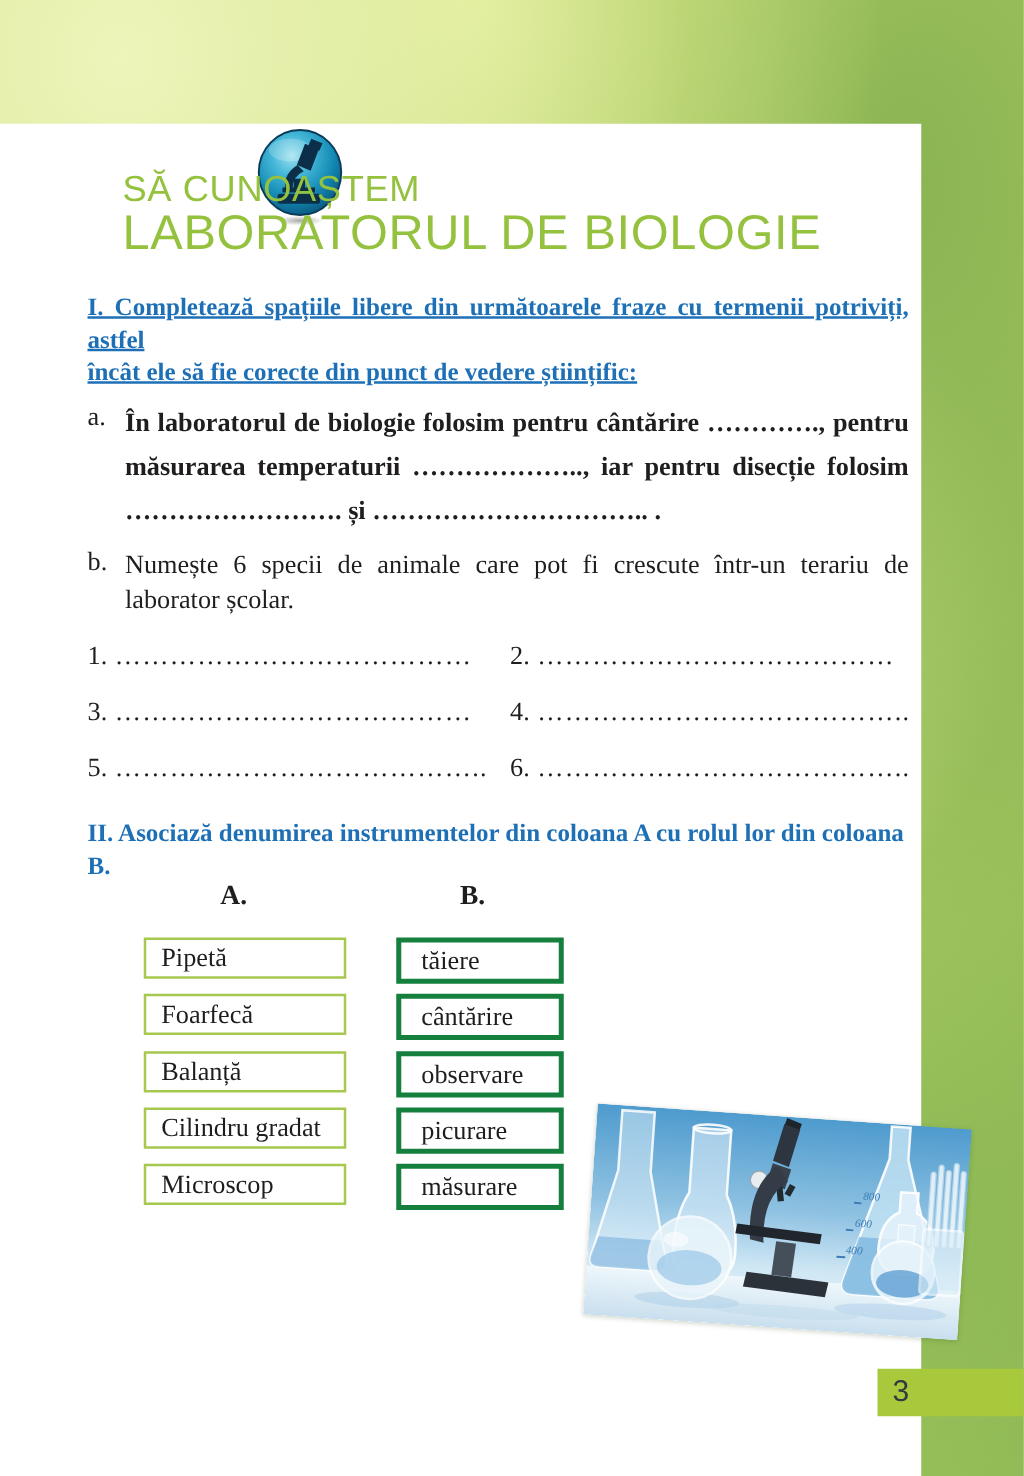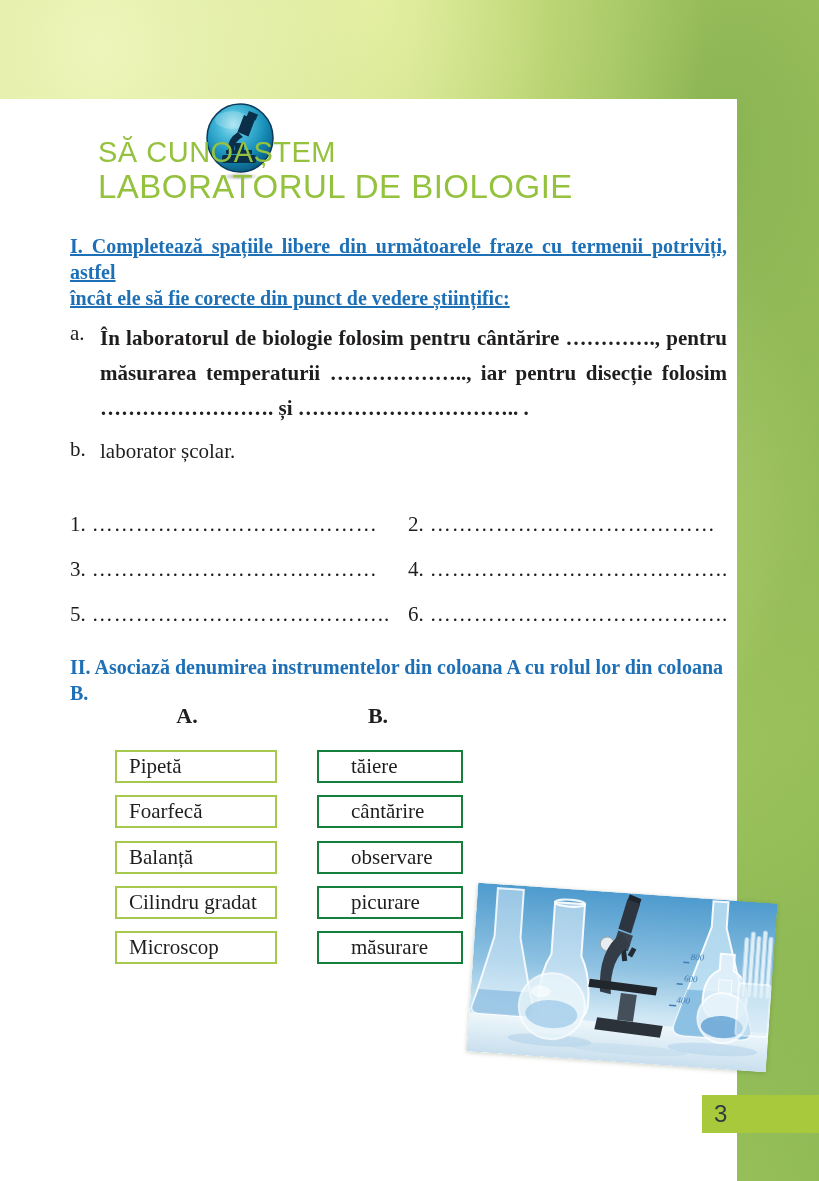--- a/index.html
+++ b/index.html
@@ -21,21 +21,21 @@
   }
   .sheet{position:absolute;left:0;top:99px;width:737px;height:1082px;background:#ffffff;}
 
   
   .badge{position:absolute;left:205px;top:103px;width:70px;height:70px;}
   .badge-shadow{position:absolute;left:213px;top:171px;width:54px;height:11px;
     background:radial-gradient(50% 50% at 50% 50%, rgba(30,30,30,.38) 0%, rgba(30,30,30,0) 70%);}
   .title{position:absolute;left:98px;top:134px;width:600px;text-align:left;
     font-family:"Liberation Sans", sans-serif;color:#95c23e;}
   .title .t1{font-size:29px;line-height:36px;letter-spacing:.5px;}
-  .title .t2{font-size:33px;line-height:34px;letter-spacing:.5px;}
+  .title .t2{font-size:39px;line-height:34px;letter-spacing:.5px;}
 
   .blue{color:#1e70b6;font-weight:bold;}
   .jl{text-align:justify;text-align-last:justify;}
 
   .s1-head{position:absolute;left:70px;top:233px;width:657px;font-size:20px;line-height:26px;text-decoration:underline;}
   .para{position:absolute;left:70px;width:657px;display:flex;color:#1f1d1e;font-size:21px;}
   .para .marker{width:30px;flex:0 0 30px;}
   .para .ptext{flex:1;}
   .para-a{top:321px;}
   .para-a .ptext div{line-height:35px;font-weight:bold;}
@@ -47,21 +47,21 @@
   .blank .bd{letter-spacing:1px;}
 
   .s2-head{position:absolute;left:70px;top:654px;width:657px;font-size:20px;line-height:26px;}
   .col-label{position:absolute;top:703px;font-size:22px;font-weight:bold;color:#1f1d1e;width:40px;text-align:center;}
   .col-label.a{left:167px;}
   .col-label.b{left:358px;}
 
   .mbox{position:absolute;height:29px;background:#fff;display:flex;align-items:center;
         font-size:21px;color:#1f1d1e;}
   .box-a{left:115px;width:146px;border:2px solid #a6c84e;padding-left:12px;}
-  .box-b{left:317px;width:110px;border:2px solid #15803d;padding-left:32px;}
+  .box-b{left:317px;width:110px;border:4px solid #15803d;padding-left:16px;}
 
   .photo{position:absolute;left:472px;top:893px;width:300px;height:169px;
          transform:rotate(4deg);box-shadow:0 1px 4px rgba(60,80,40,.25);}
   .photo svg{display:block;}
 
   .page-band{position:absolute;left:702px;top:1095px;width:117px;height:38px;background:#a8c93c;
     display:flex;align-items:center;}
   .page-band span{margin-left:12px;font-family:"Liberation Sans", sans-serif;
     font-size:24px;color:#333a3f;}
 </style>
@@ -111,20 +111,21 @@
     <div class="ptext">
       <div class="jl">În laboratorul de biologie folosim pentru cântărire …………., pentru</div>
       <div class="jl">măsurarea temperaturii ……………….., iar pentru disecție folosim</div>
       <div>……………………. și ………………………….. .</div>
     </div>
   </div>
 
   <div class="para para-b">
     <span class="marker">b.</span>
     <div class="ptext">
+      <div class="jl">Numește 6 specii de animale care pot fi crescute într-un terariu de</div>
       <div>laborator școlar.</div>
     </div>
   </div>
 
   <div class="blank" style="left:70px;top:512px"><span class="bn">1.</span><span class="bd">…………………………………</span></div>
   <div class="blank" style="left:408px;top:512px"><span class="bn">2.</span><span class="bd">…………………………………</span></div>
   <div class="blank" style="left:70px;top:557px"><span class="bn">3.</span><span class="bd">…………………………………</span></div>
   <div class="blank" style="left:408px;top:557px"><span class="bn">4.</span><span class="bd">…………………………………..</span></div>
   <div class="blank" style="left:70px;top:602px"><span class="bn">5.</span><span class="bd">…………………………………..</span></div>
   <div class="blank" style="left:408px;top:602px"><span class="bn">6.</span><span class="bd">…………………………………..</span></div>

